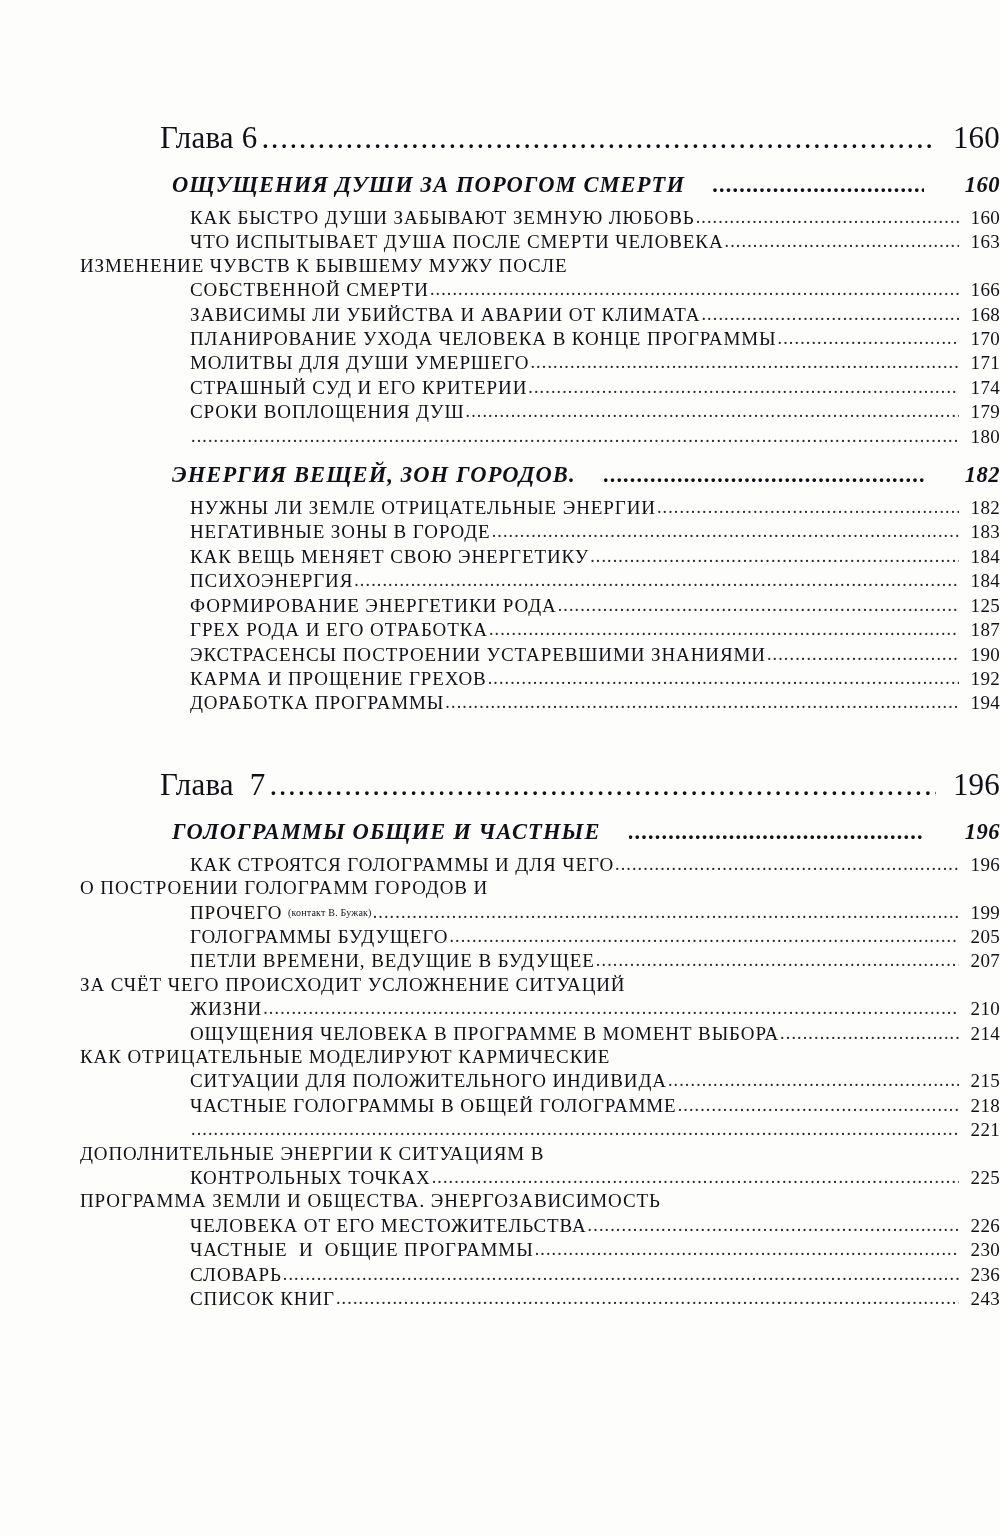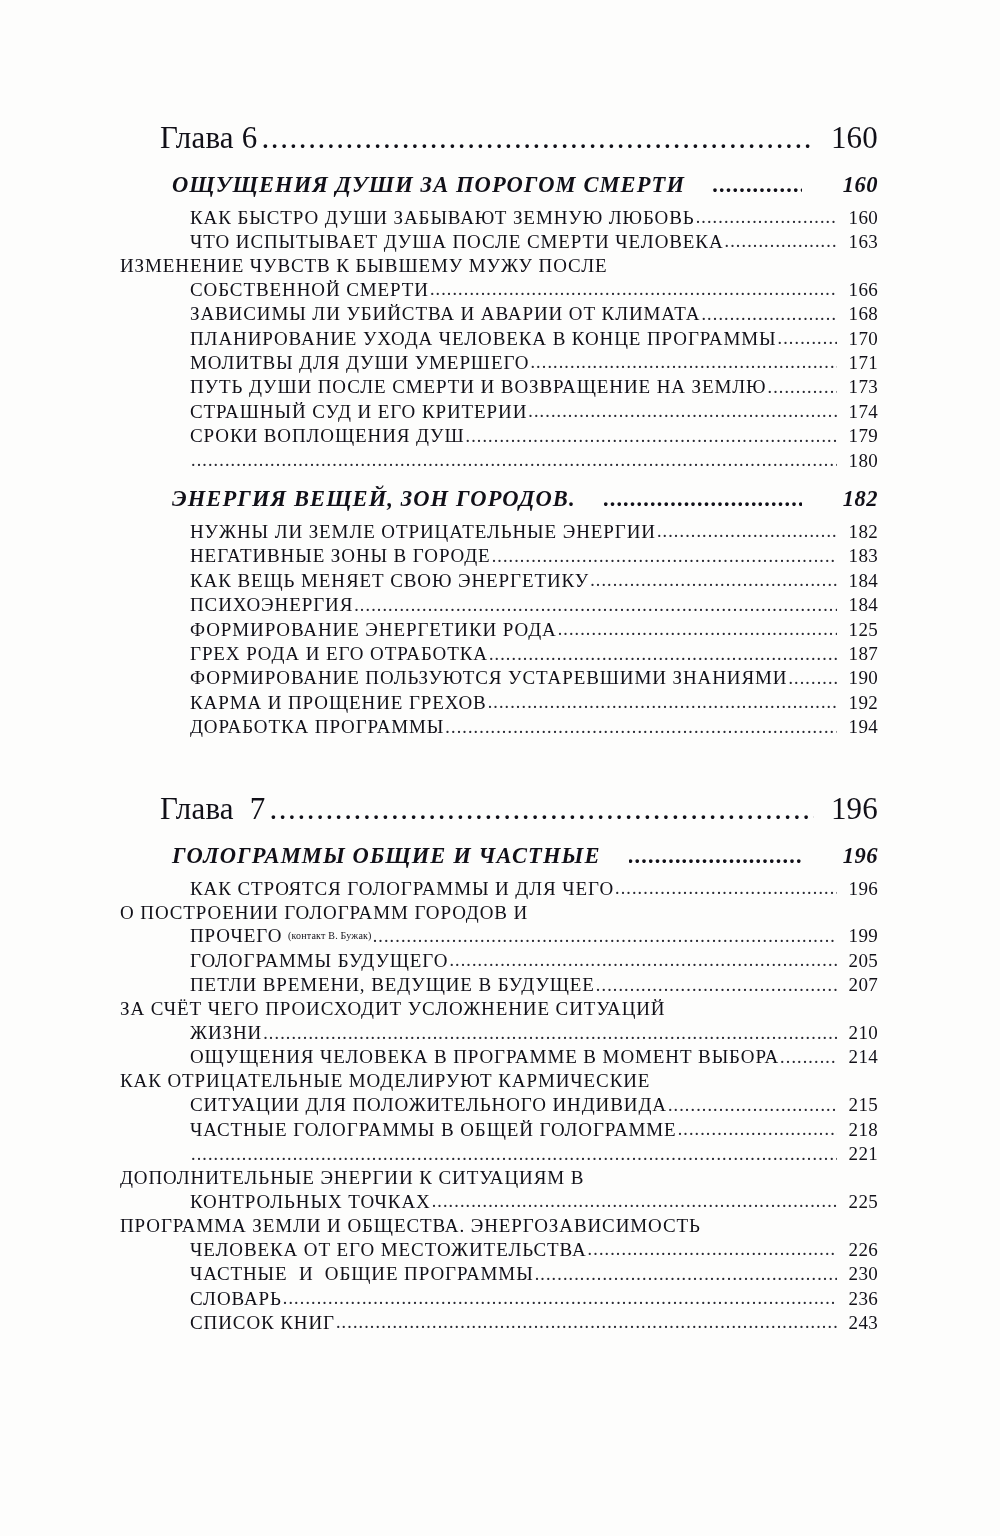--- a/index.html
+++ b/index.html
@@ -28,24 +28,23 @@
   .toc {
     position: absolute;
     left: 0;
     top: 118px;
     width: 1000px;
   }
 
   
   .row {
     display: flex;
-    align-items: center;
+    align-items: flex-end;
     width: 100%;
     box-sizing: border-box;
-    padding-right: 122px; 
   }
   .row .txt {
     white-space: pre;
     flex: 0 0 auto;
   }
   .row .leader {
     flex: 1 1 auto;
     min-width: 6px;
     overflow: hidden;
     white-space: nowrap;
@@ -112,21 +111,21 @@
     letter-spacing: 0.3px;
   }
   .entry .leader::before {
     letter-spacing: 1.15px;
     font-size: 18px;
     color: #2a2a33;
   }
 
   
   .entry.cont-first {
-    padding-left: 120px;
+    padding-left: 80px;
     display: block;
     white-space: pre;
   }
 
   .small-caps-note {
     font-size: 10px;
     letter-spacing: 0.2px;
   }
 
   .gap-chapter { height: 50px; }
@@ -171,25 +170,20 @@
         <span class="txt">ПЛАНИРОВАНИЕ УХОДА ЧЕЛОВЕКА В КОНЦЕ ПРОГРАММЫ</span>
         <span class="leader"></span>
         <span class="pg">170</span>
       </div>
       <div class="row entry">
         <span class="txt">МОЛИТВЫ ДЛЯ ДУШИ УМЕРШЕГО</span>
         <span class="leader"></span>
         <span class="pg">171</span>
       </div>
       <div class="row entry">
-        <span class="txt">ПУТЬ ДУШИ ПОСЛЕ СМЕРТИ И ВОЗВРАЩЕНИЕ НА ЗЕМЛЮ</span>
-        <span class="leader"></span>
-        <span class="pg">173</span>
-      </div>
-      <div class="row entry">
         <span class="txt">СТРАШНЫЙ СУД И ЕГО КРИТЕРИИ</span>
         <span class="leader"></span>
         <span class="pg">174</span>
       </div>
       <div class="row entry">
         <span class="txt">СРОКИ ВОПЛОЩЕНИЯ ДУШ</span>
         <span class="leader"></span>
         <span class="pg">179</span>
       </div>
       <div class="row entry">
@@ -225,21 +219,21 @@
         <span class="txt">ФОРМИРОВАНИЕ ЭНЕРГЕТИКИ РОДА</span>
         <span class="leader"></span>
         <span class="pg">125</span>
       </div>
       <div class="row entry">
         <span class="txt">ГРЕХ РОДА И ЕГО ОТРАБОТКА</span>
         <span class="leader"></span>
         <span class="pg">187</span>
       </div>
       <div class="row entry">
-        <span class="txt">ФОРМИРОВАНИЕ ПОЛЬЗУЮТСЯ УСТАРЕВШИМИ ЗНАНИЯМИ</span>
+        <span class="txt">ЭКСТРАСЕНСЫ ПОСТРОЕНИИ УСТАРЕВШИМИ ЗНАНИЯМИ</span>
         <span class="leader"></span>
         <span class="pg">190</span>
       </div>
       <div class="row entry">
         <span class="txt">КАРМА И ПРОЩЕНИЕ ГРЕХОВ</span>
         <span class="leader"></span>
         <span class="pg">192</span>
       </div>
       <div class="row entry">
         <span class="txt">ДОРАБОТКА ПРОГРАММЫ</span>

